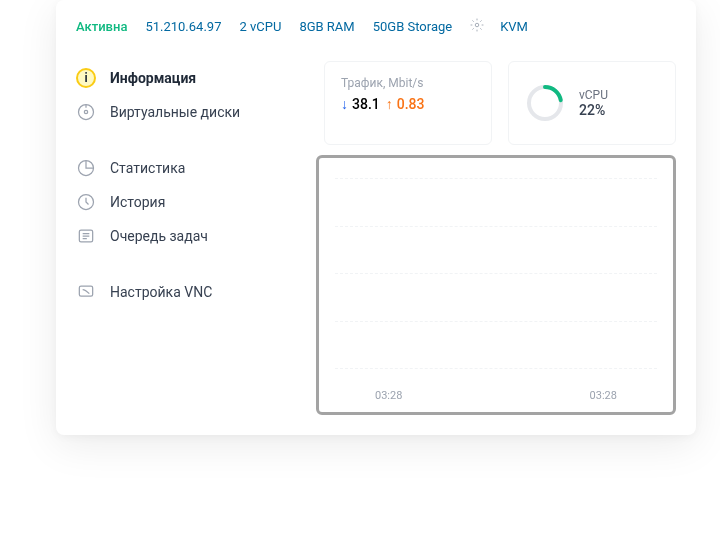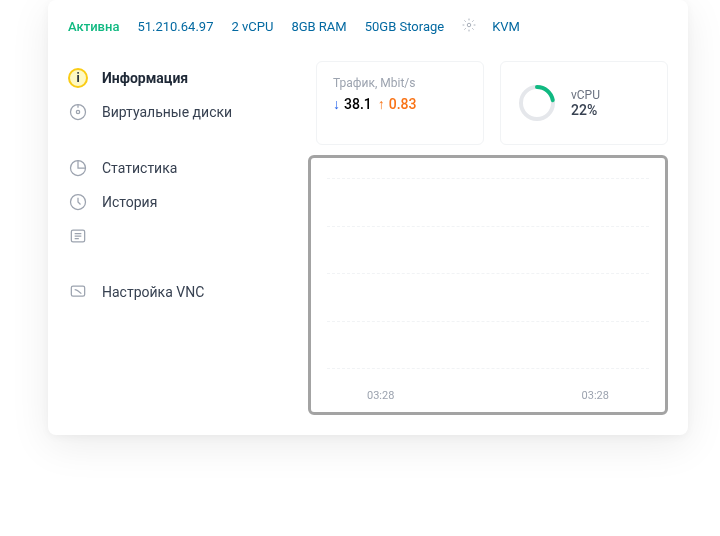--- a/index.html
+++ b/index.html
@@ -12,21 +12,21 @@
 }
 .card {
   background: #fff;
   border-radius: 8px;
   box-shadow: 0 10px 40px rgba(0,0,0,0.08), 0 2px 8px rgba(0,0,0,0.04);
   margin: 0 auto;
   width: 640px;
   margin-top: 0;
   position: relative;
   top: 0;
-  left: 8px;
+  left: 16px;
 }
 .header {
   display: flex;
   align-items: center;
   padding: 18px 20px 14px 20px;
   gap: 18px;
   font-size: 13px;
   color: #6b7280;
 }
 .status-active { color: #10b981; font-weight: 500; }
@@ -192,20 +192,21 @@
           </span>
           <span class="label">История</span>
         </div>
         <div class="nav-item">
           <span class="icon">
             <svg width="20" height="20" viewBox="0 0 24 24" class="svg-icon">
                 <rect x="4" y="5" width="16" height="14" rx="2"></rect>
                 <path d="M8 9h8M8 12h8M8 15h5"></path>
               </svg>
           </span>
+          <span class="label">Очередь задач</span>
         </div>
       </div>
 
       <div class="nav-group">
         <div class="nav-item">
           <span class="icon">
             <svg width="20" height="20" viewBox="0 0 24 24" class="svg-icon">
                 <rect x="4" y="5" width="16" height="12" rx="2"></rect>
                 <path d="M8 9c3 0 5 2 8 5"></path>
               </svg>

